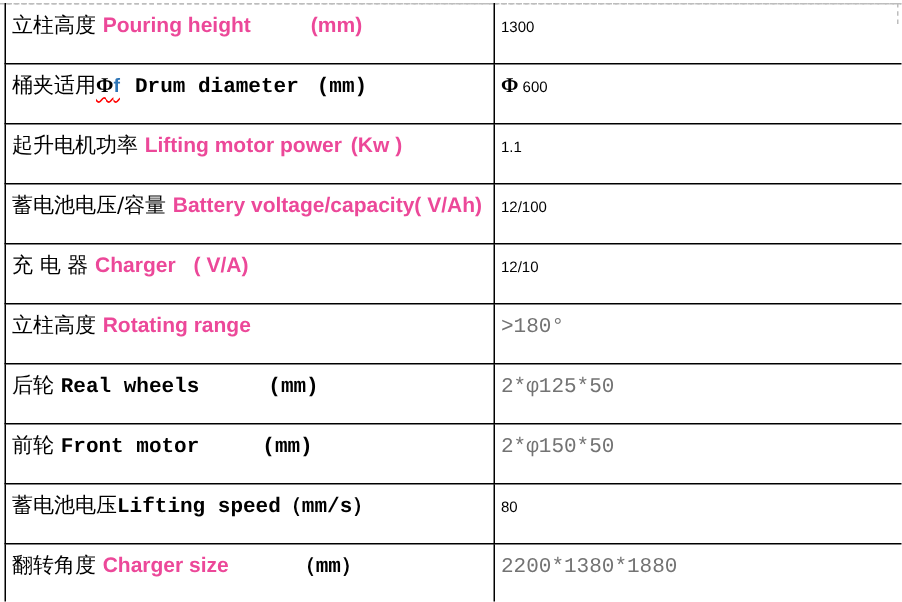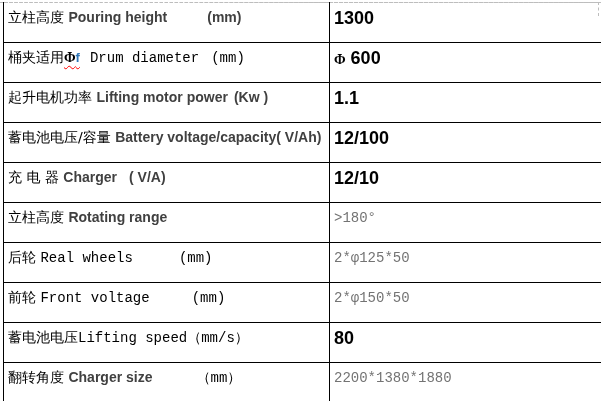--- a/index.html
+++ b/index.html
@@ -33,23 +33,23 @@
     height:34px;
     overflow:hidden;
     white-space:nowrap;
   }
   table.spec tr:first-child td { border-top:1px dashed #bdbdbd; }
   td.label-cell { width:319px; }
   td.value-cell { width:272px; padding-left:3px; }
 
   
   .cn   { font-family:"DejaVu Sans",sans-serif; font-size:14px; color:#000; }
-  .sans { font-family:"Liberation Sans","DejaVu Sans",sans-serif; font-weight:bold; font-size:14px; color:#404040; }
-  .sansr{ font-family:"Liberation Sans","DejaVu Sans",sans-serif; font-weight:bold; font-size:18px; color:#000; }
-  .mono { font-family:"Liberation Mono","DejaVu Sans Mono",monospace; font-weight:normal; font-size:14px; letter-spacing:0; color:#000; }
+  .sans { font-family:"Liberation Sans","DejaVu Sans",sans-serif; font-weight:bold; font-size:14px; color:#ec4899; }
+  .sansr{ font-family:"Liberation Sans","DejaVu Sans",sans-serif; font-weight:normal; font-size:10px; color:#000; }
+  .mono { font-family:"Liberation Mono","DejaVu Sans Mono",monospace; font-weight:bold; font-size:14px; letter-spacing:0; color:#000; }
   .monor{ font-family:"Liberation Mono","DejaVu Sans Mono",monospace; font-weight:normal; font-size:14px; color:#737373; }
   .phi  { font-family:"Liberation Serif","DejaVu Serif",serif; font-weight:bold; font-size:14px; color:#000; }
   .blue-f { font-family:"Liberation Sans",sans-serif; font-weight:bold; font-size:13px; }
   .squiggle {
     text-decoration-line:underline;
     text-decoration-style:wavy;
     text-decoration-thickness:1px;
     text-underline-offset:3px;
   }
   .gap { display:inline-block; height:1px; }
@@ -85,21 +85,21 @@
   </tr>
         <tr>
     <td class="label-cell"><span class="cn">立柱高度 </span><span class="sans">Rotating range</span></td>
     <td class="value-cell"><span class="monor">&gt;180°</span></td>
   </tr>
         <tr>
     <td class="label-cell"><span class="cn">后轮 </span><span class="mono">Real wheels</span><span class="gap" style="width: 46px;"></span><span class="mono">(mm)</span></td>
     <td class="value-cell"><span class="monor">2*φ125*50</span></td>
   </tr>
         <tr>
-    <td class="label-cell"><span class="cn">前轮 </span><span class="mono">Front voltage</span><span class="gap" style="width: 42px;"></span><span class="mono">(mm)</span></td>
+    <td class="label-cell"><span class="cn">前轮 </span><span class="mono">Front motor</span><span class="gap" style="width: 42px;"></span><span class="mono">(mm)</span></td>
     <td class="value-cell"><span class="monor">2*φ150*50</span></td>
   </tr>
         <tr>
     <td class="label-cell"><span class="cn">蓄电池电压</span><span class="mono">Lifting speed（mm/s）</span></td>
     <td class="value-cell"><span class="sansr">80</span></td>
   </tr>
         <tr>
     <td class="label-cell"><span class="cn">翻转角度 </span><span class="sans">Charger size</span><span class="gap" style="width: 44px;"></span><span class="mono">（mm）</span></td>
     <td class="value-cell"><span class="monor">2200*1380*1880</span></td>
   </tr>

